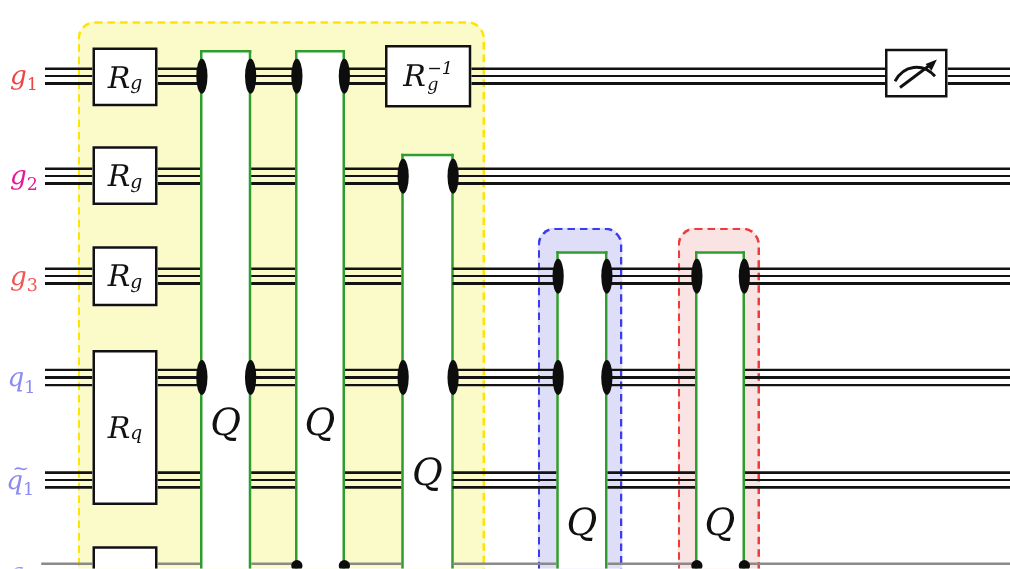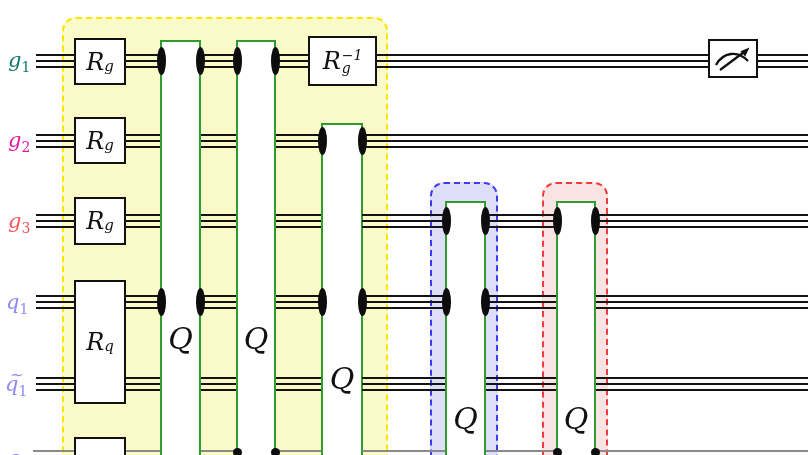--- a/index.html
+++ b/index.html
@@ -100,21 +100,21 @@
   <div class="rbox z4" style="left:74px;top:437px;width:52px;height:30px;"></div>
 
   <div class="rbox z4" style="left:708px;top:39px;width:50px;height:39px;">
     <svg width="46" height="35" viewBox="0 0 46 35" style="display:block;margin:0 auto;">
       <path d="M6 24 C 13 11, 28 9, 38 20" fill="none" stroke="#111" stroke-width="2.3"></path>
       <line x1="10" y1="29" x2="34" y2="11" stroke="#111" stroke-width="2.3"></line>
       <polygon points="39.5,6.5 30.5,10.2 35.2,15.5" fill="#111"></polygon>
     </svg>
   </div>
 
-  <div class="wlabel z5" style="left: 8px; top: 47px; color: #0f766e;"><span>g</span><sub>1</sub></div>
+  <div class="wlabel z5" style="left: 8px; top: 47px; color: #ef4444;"><span>g</span><sub>1</sub></div>
   <div class="wlabel z5" style="left: 8px; top: 127px; color: rgb(230, 24, 155);"><span>g</span><sub>2</sub></div>
   <div class="wlabel z5" style="left: 8px; top: 208px; color: rgb(242, 85, 85);"><span>g</span><sub>3</sub></div>
   <div class="wlabel z5" style="left: 6px; top: 289px; color: rgb(139, 139, 243);"><span>q</span><sub>1</sub></div>
   <div class="wlabel z5" style="left: 5px; top: 371px; color: rgb(139, 139, 243);"><span class="accent">~</span><span>q</span><sub>1</sub></div>
   <div class="wlabel z5" style="left: 6px; top: 445px; color: rgb(139, 139, 243);"><span>q</span></div>
 
 <div class="w3 z3" style="left: 36px; top: 54px; width: 38px;"></div>
     <div class="w3 z3" style="left: 126px; top: 54px; width: 34px;"></div>
     <div class="w3 z3" style="left: 201px; top: 54px; width: 35px;"></div>
     <div class="w3 z3" style="left: 276px; top: 54px; width: 32px;"></div>

